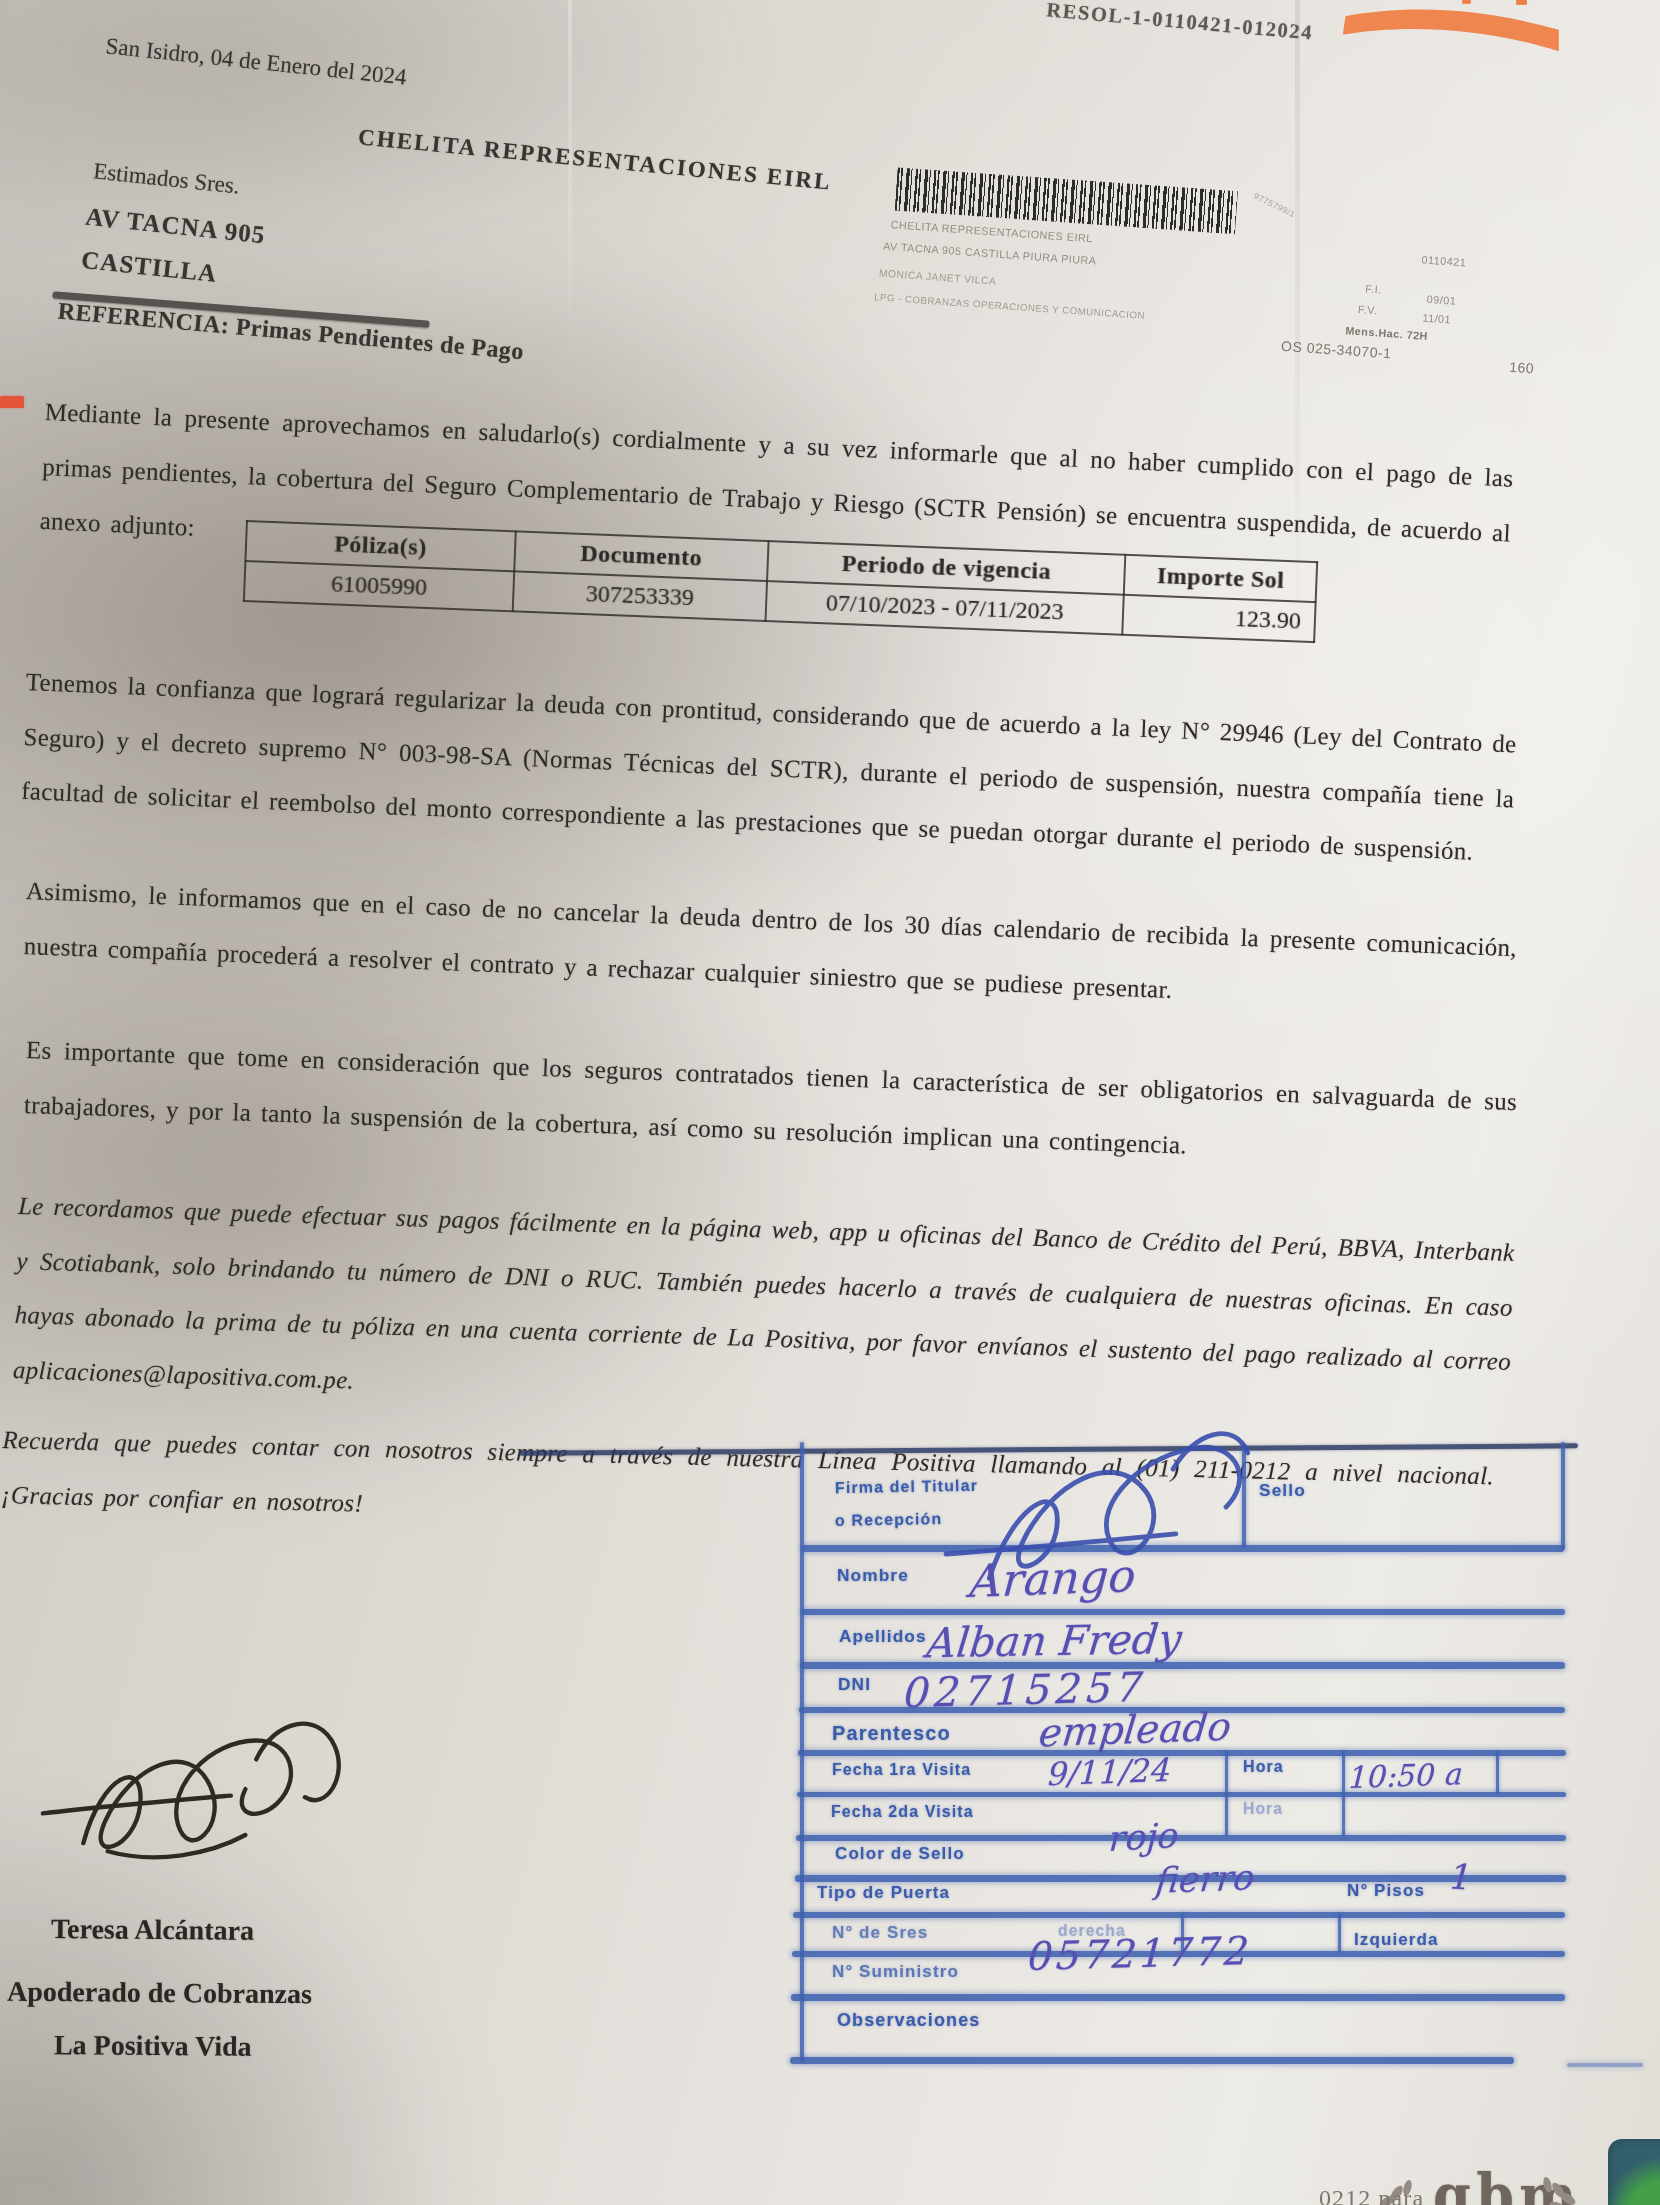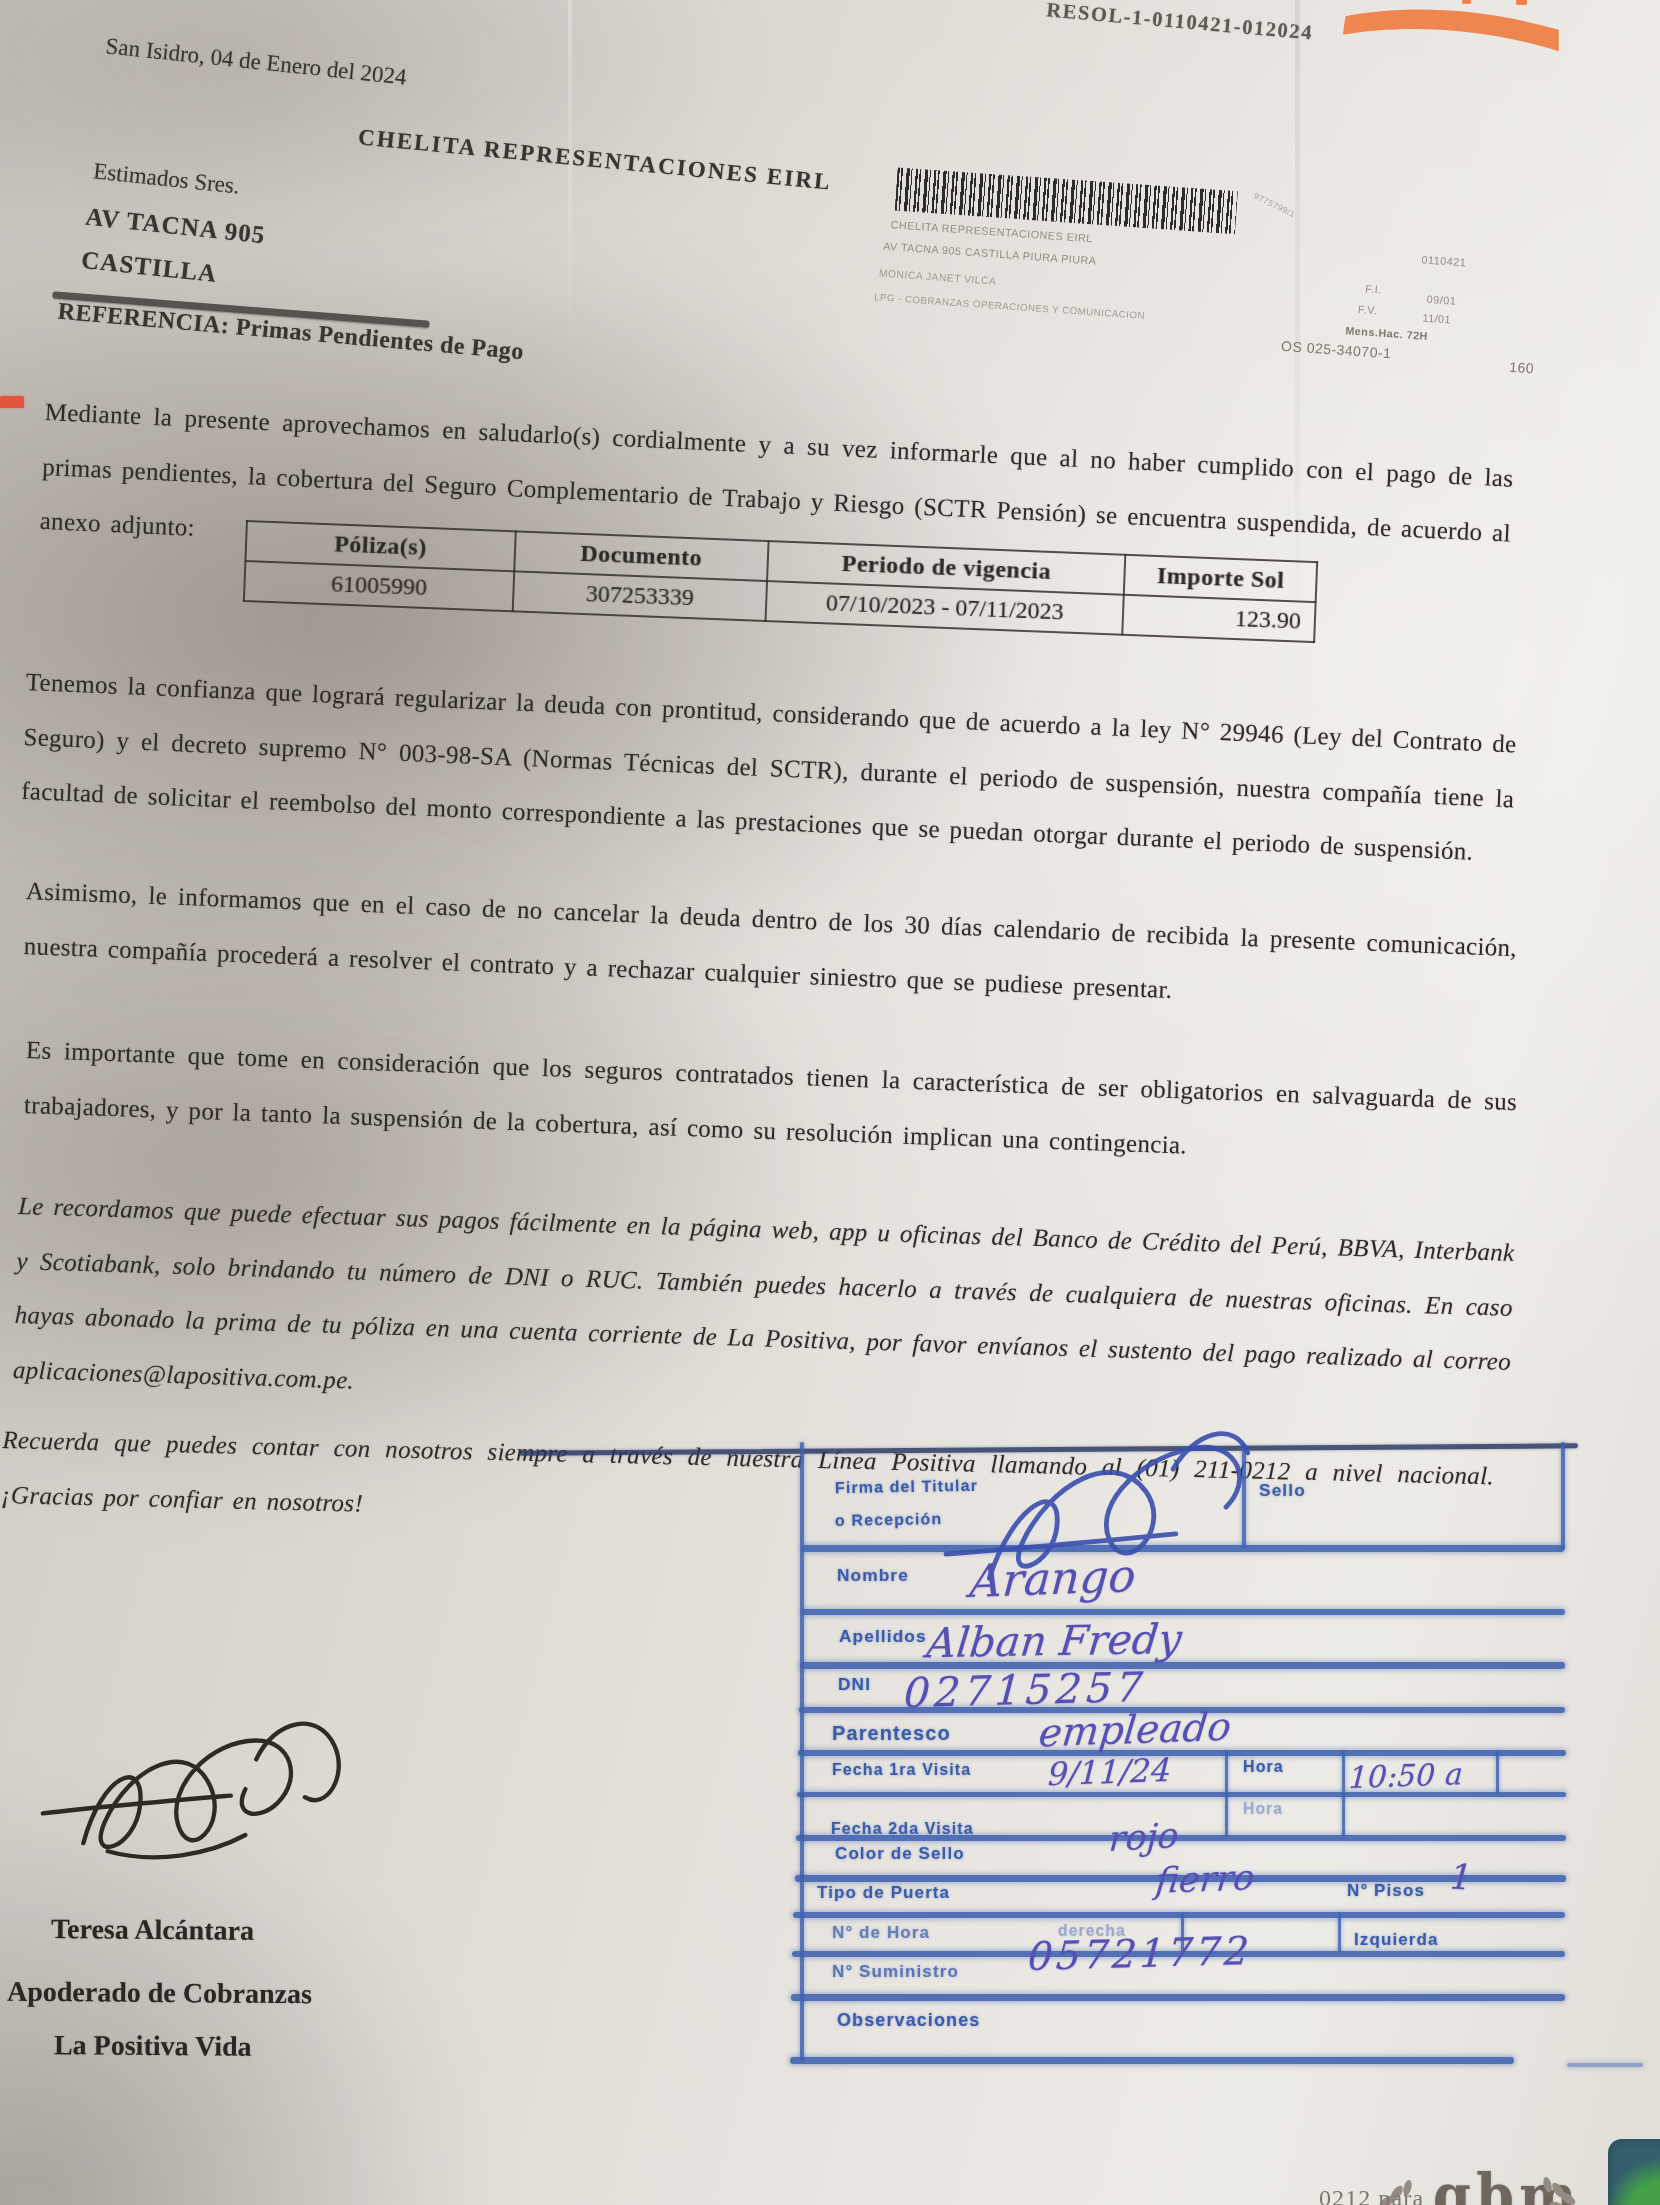--- a/index.html
+++ b/index.html
@@ -144,26 +144,26 @@
 
   <div class="stamp-label" style="left:835px;top:1478px;font-size:16px;transform:rotate(-1deg);">Firma del Titular</div>
   <div class="stamp-label" style="left:835px;top:1511px;font-size:16px;transform:rotate(-1deg);">o Recepción</div>
   <div class="stamp-label" style="left:1259px;top:1480px;font-size:17.3px;">Sello</div>
   <div class="stamp-label" style="left:837px;top:1565px;font-size:17.3px;">Nombre</div>
   <div class="stamp-label" style="left:839px;top:1626px;font-size:17.3px;">Apellidos</div>
   <div class="stamp-label" style="left:838px;top:1674px;font-size:17.3px;">DNI</div>
   <div class="stamp-label" style="left:832px;top:1722px;font-size:20px;">Parentesco</div>
   <div class="stamp-label" style="left:832px;top:1761px;font-size:16px;">Fecha 1ra Visita</div>
   <div class="stamp-label" style="left:1243px;top:1758px;font-size:16px;">Hora</div>
-  <div class="stamp-label" style="left:831px;top:1803px;font-size:16px;margin-top:17px;">Fecha 2da Visita</div>
+  <div class="stamp-label" style="left:831px;top:1803px;font-size:16px;">Fecha 2da Visita</div>
   <div class="stamp-label" style="left:1243px;top:1800px;font-size:15.7px;opacity:.45;">Hora</div>
   <div class="stamp-label" style="left:835px;top:1844px;font-size:17px;">Color de Sello</div>
   <div class="stamp-label" style="left:817px;top:1883px;font-size:17px;">Tipo de Puerta</div>
   <div class="stamp-label" style="left:1347px;top:1881px;font-size:17px;">N° Pisos</div>
-  <div class="stamp-label" style="left:832px;top:1923px;font-size:17px;opacity:.75;">N° de Hora</div>
+  <div class="stamp-label" style="left:832px;top:1923px;font-size:17px;opacity:.75;">N° de Sres</div>
   <div class="stamp-label" style="left:1058px;top:1922px;font-size:15.7px;opacity:.45;">derecha</div>
   <div class="stamp-label" style="left:1354px;top:1918px;font-size:17px;margin-top:12px;">Izquierda</div>
   <div class="stamp-label" style="left:832px;top:1962px;font-size:17px;opacity:.8;text-align:center;">N° Suministro</div>
   <div class="stamp-label" style="left:837px;top:2010px;font-size:18px;">Observaciones</div>
 
   <svg class="abs" style="left:919px;top:1416px;width:346px;height:184px;" viewBox="0 0 640 340" width="346" height="184">
     <g fill="none" stroke="#3a4fae" stroke-width="9" stroke-linecap="round" opacity=".9">
       <path d="M50 255 C190 245 330 232 475 218"></path>
       <path d="M130 300 C175 160 265 115 255 205 C247 278 155 312 193 230 C242 128 360 58 420 140 C468 208 382 298 352 228 C322 158 420 68 520 58 C588 52 618 118 568 168"></path>
       <path d="M470 98 C510 28 585 8 608 68"></path>

